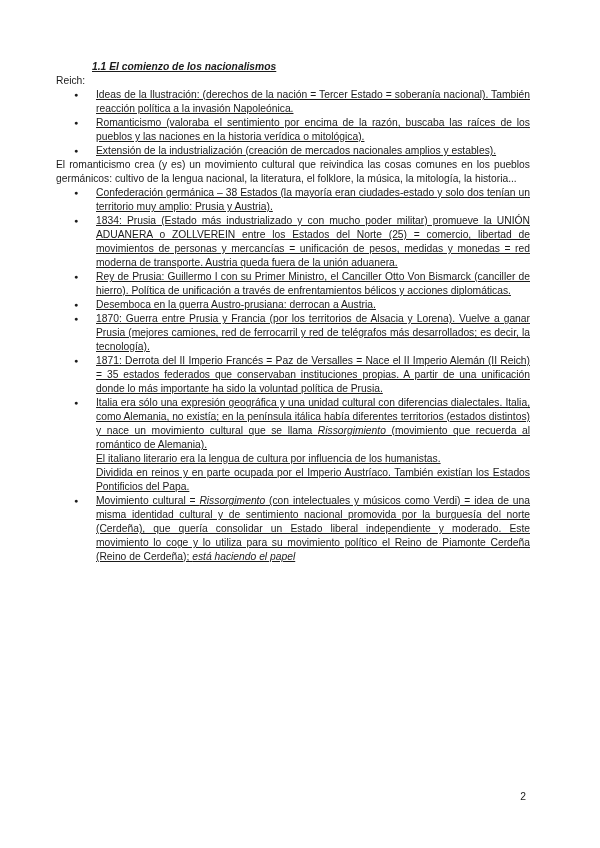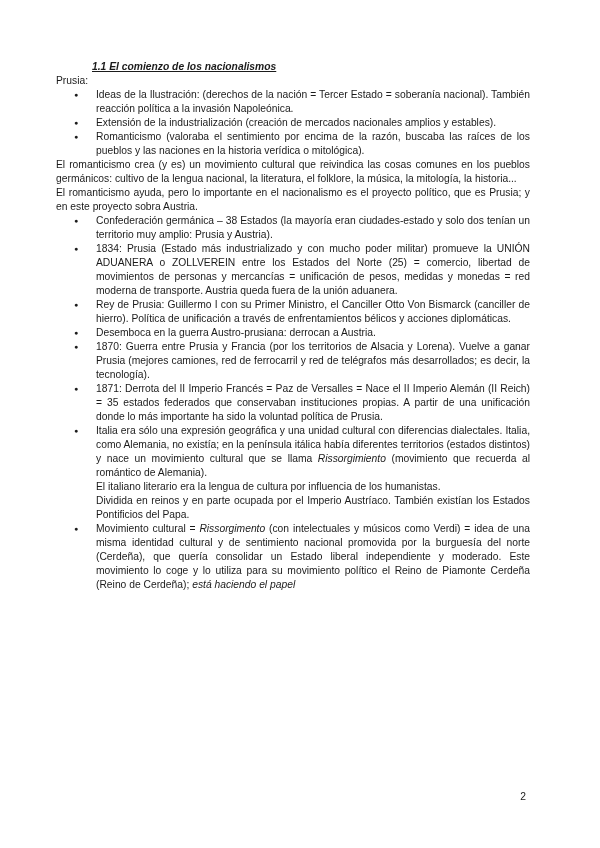--- a/index.html
+++ b/index.html
@@ -44,20 +44,21 @@
     flex: none;
     width: 22px;
     padding-left: 18px;
     box-sizing: content-box;
     font-size: 7px;
     line-height: 14px;
   }
   .item-body {
     flex: 1;
     text-align: justify;
+    text-decoration: underline;
   }
   .item-para {
     text-align: justify;
   }
   .italic {
     font-style: italic;
   }
   .page-number {
     position: absolute;
     right: 74px;
@@ -65,43 +66,42 @@
     font-size: 10.3px;
     color: #1b1b1b;
   }
 </style>
 </head>
 <body>
 
 <div class="page">
   <div class="doc" id="doc-root">
       <div class="heading">1.1 El comienzo de los nacionalismos</div>
-      <div class="paragraph"><span class="seg">Prusia:</span></div>
+      <div class="paragraph"><span class="seg">Reich:</span></div>
       <div class="bullet-list">
         <div class="bullet-item">
           <span class="bullet">●</span>
           <div class="item-body">
             <div class="item-para"><span class="seg">Ideas de la Ilustración: (derechos de la nación = Tercer Estado = soberanía nacional). También reacción política a la invasión Napoleónica.</span></div>
           </div>
         </div>
         <div class="bullet-item">
           <span class="bullet">●</span>
           <div class="item-body">
-            <div class="item-para"><span class="seg">Extensión de la industrialización (creación de mercados nacionales amplios y estables).</span></div>
+            <div class="item-para"><span class="seg">Romanticismo (valoraba el sentimiento por encima de la razón, buscaba las raíces de los pueblos y las naciones en la historia verídica o mitológica).</span></div>
           </div>
         </div>
         <div class="bullet-item">
           <span class="bullet">●</span>
           <div class="item-body">
-            <div class="item-para"><span class="seg">Romanticismo (valoraba el sentimiento por encima de la razón, buscaba las raíces de los pueblos y las naciones en la historia verídica o mitológica).</span></div>
+            <div class="item-para"><span class="seg">Extensión de la industrialización (creación de mercados nacionales amplios y estables).</span></div>
           </div>
         </div>
       </div>
       <div class="paragraph"><span class="seg">El romanticismo crea (y es) un movimiento cultural que reivindica las cosas comunes en los pueblos germánicos: cultivo de la lengua nacional, la literatura, el folklore, la música, la mitología, la historia...</span></div>
-      <div class="paragraph"><span class="seg">El romanticismo ayuda, pero lo importante en el nacionalismo es el proyecto político, que es Prusia; y en este proyecto sobra Austria.</span></div>
       <div class="bullet-list">
         <div class="bullet-item">
           <span class="bullet">●</span>
           <div class="item-body">
             <div class="item-para"><span class="seg">Confederación germánica – 38 Estados (la mayoría eran ciudades-estado y solo dos tenían un territorio muy amplio: Prusia y Austria).</span></div>
           </div>
         </div>
         <div class="bullet-item">
           <span class="bullet">●</span>
           <div class="item-body">

